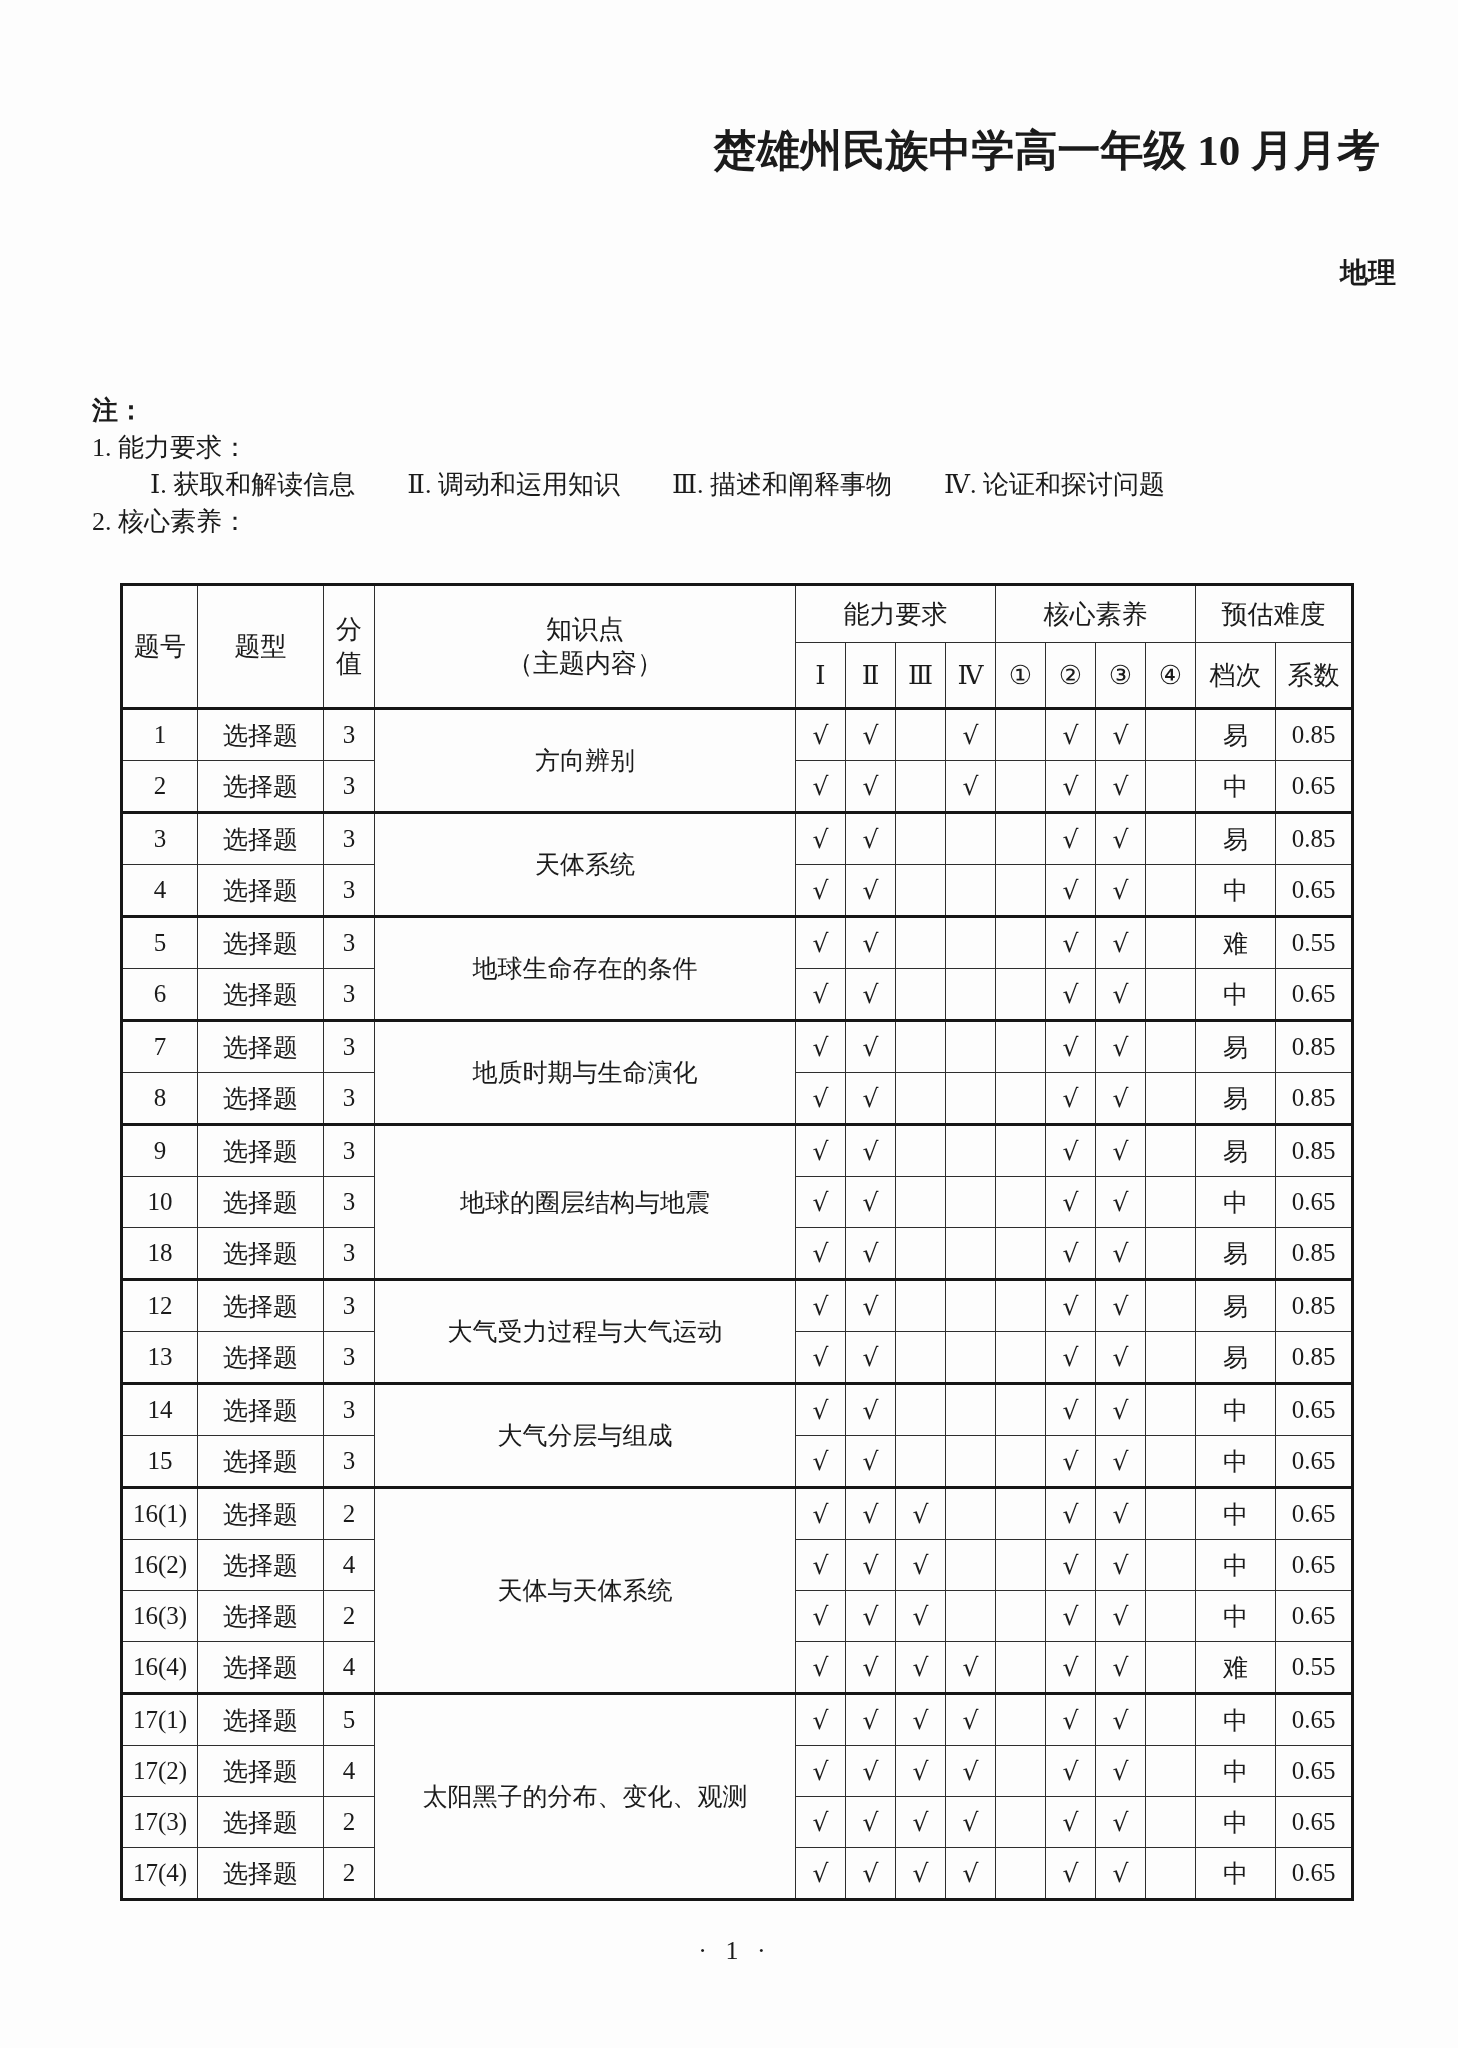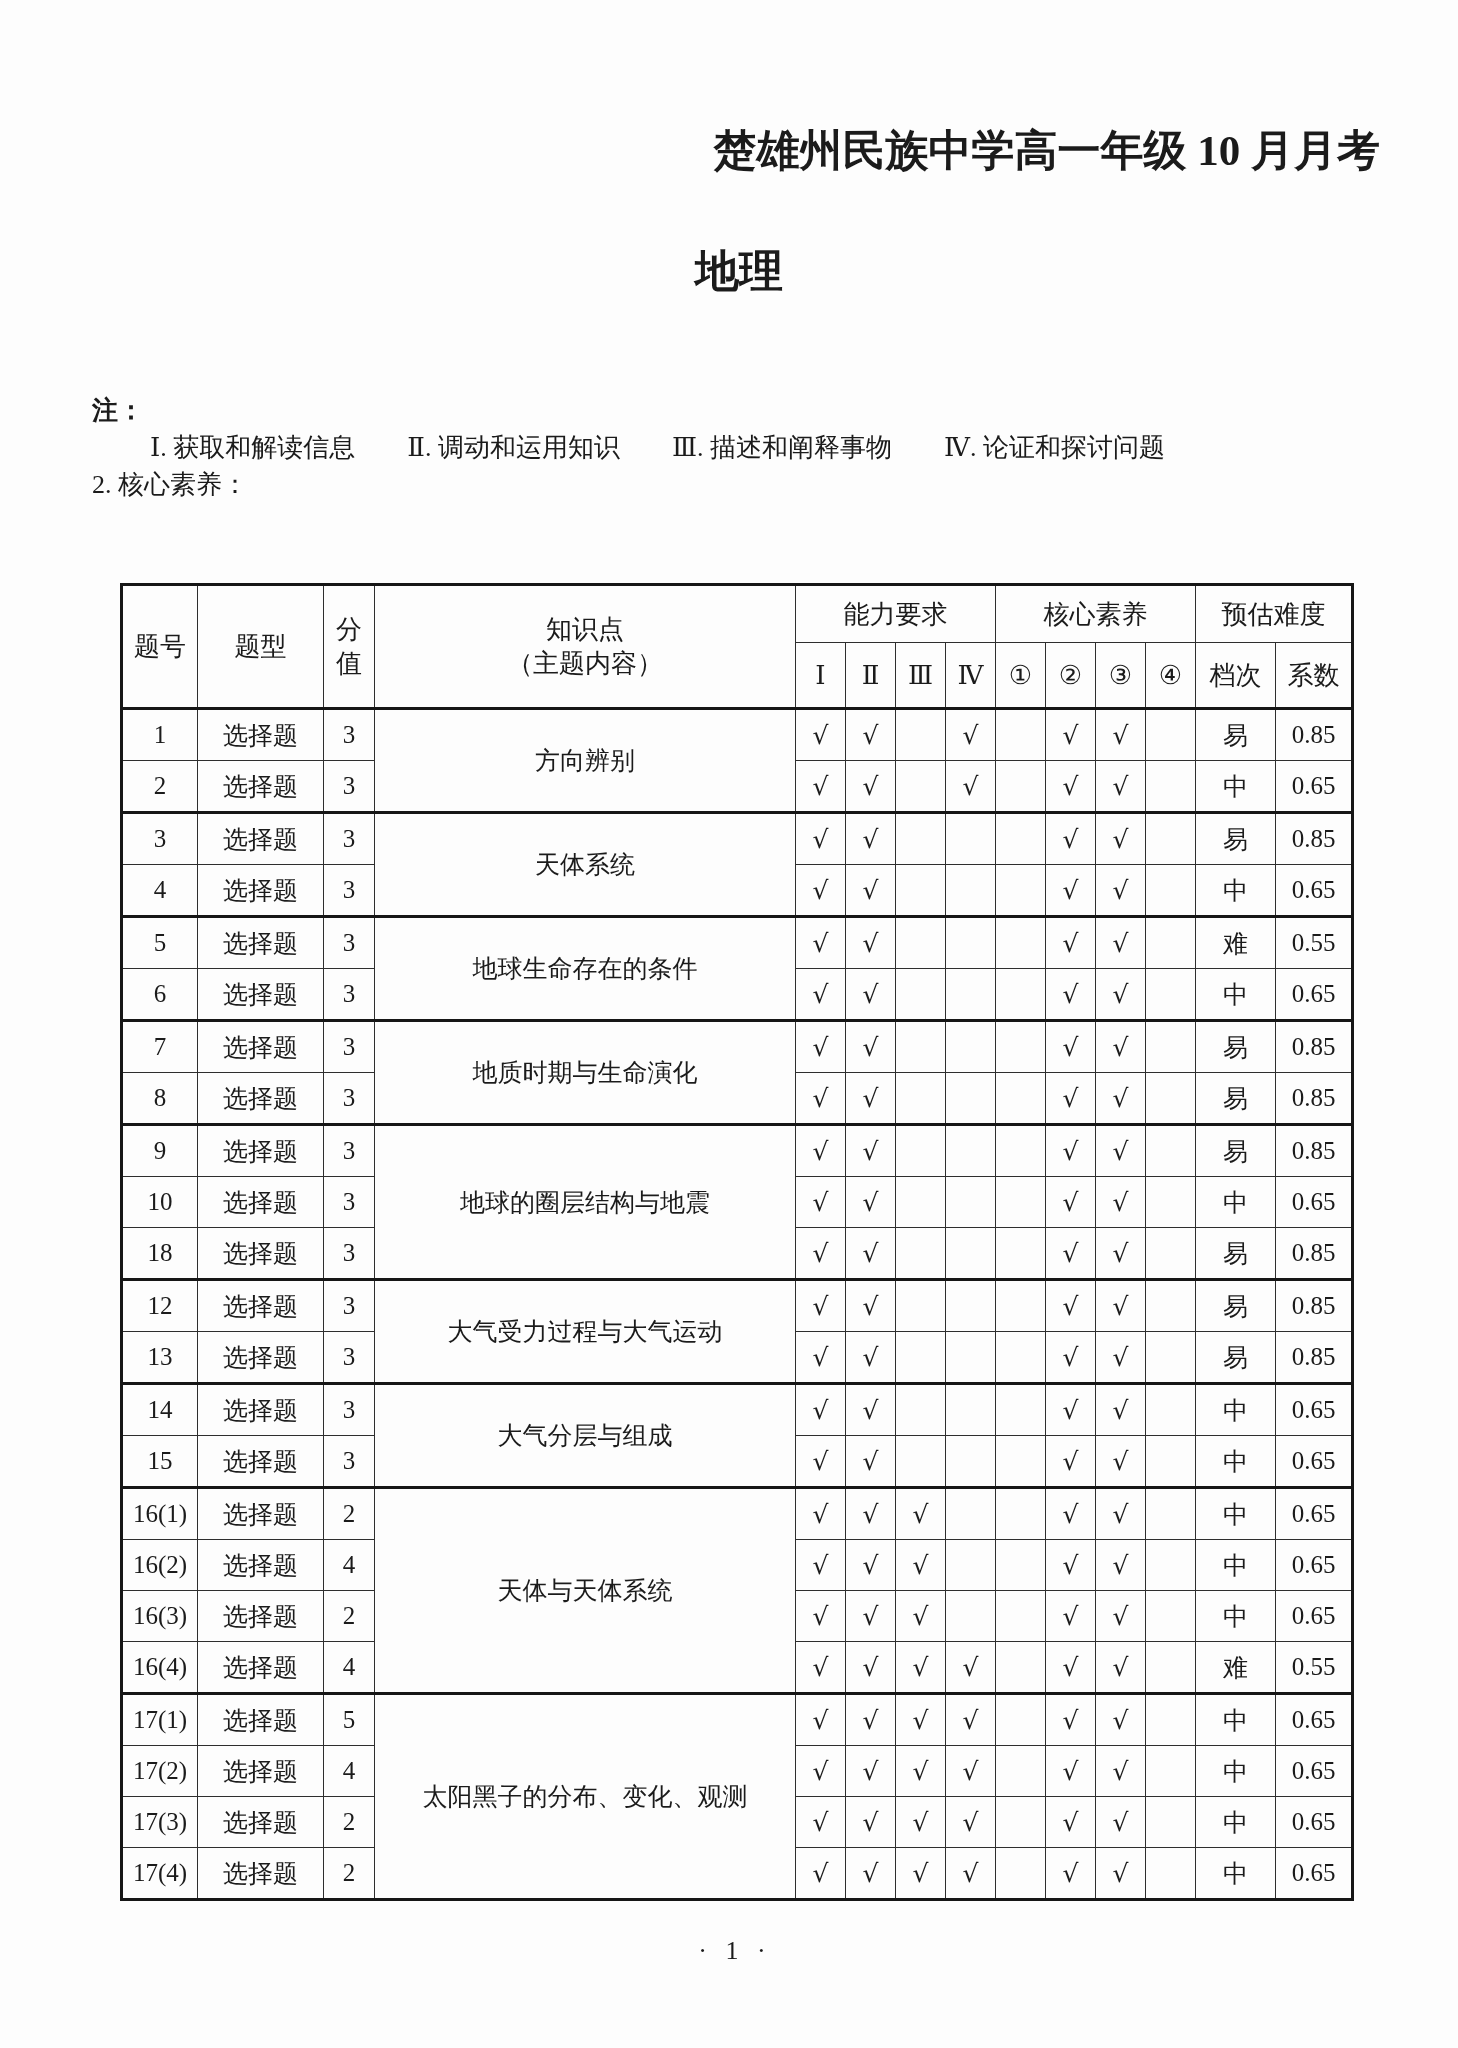--- a/index.html
+++ b/index.html
@@ -30,24 +30,24 @@
     font-size: 43px;
     font-weight: bold;
     line-height: 1.15;
     margin: 0;
   }
   .subtitle {
     position: absolute;
     top: 238px;
     left: 90px;
     width: 1290px;
-    text-align: center;
-    font-size: 44px;
+    text-align: right;
+    font-size: 28px;
     font-weight: bold;
-    margin: 4px;
+    margin: 16px;
   }
   .notes {
     position: absolute;
     top: 392px;
     left: 92px;
     width: 1290px;
     font-size: 26px;
     line-height: 37px;
   }
   .notes .note-label { font-weight: bold; }
@@ -103,20 +103,21 @@
 </head>
 <body>
 
 <div class="sheet">
 
   <h1 class="title">楚雄州民族中学高一年级 10 月月考</h1>
   <h2 class="subtitle">地理</h2>
 
   <div class="notes">
     <div class="note-label">注：</div>
+    <div>1. 能力要求：</div>
     <div class="detail-ability">Ⅰ. 获取和解读信息　　Ⅱ. 调动和运用知识　　Ⅲ. 描述和阐释事物　　Ⅳ. 论证和探讨问题</div>
     <div>2. 核心素养：</div>
   </div>
 
   <div class="table-wrap">
     <table class="exam">
       <colgroup>
         <col style="width:76px">
           <col style="width:126px">
           <col style="width:51px">

